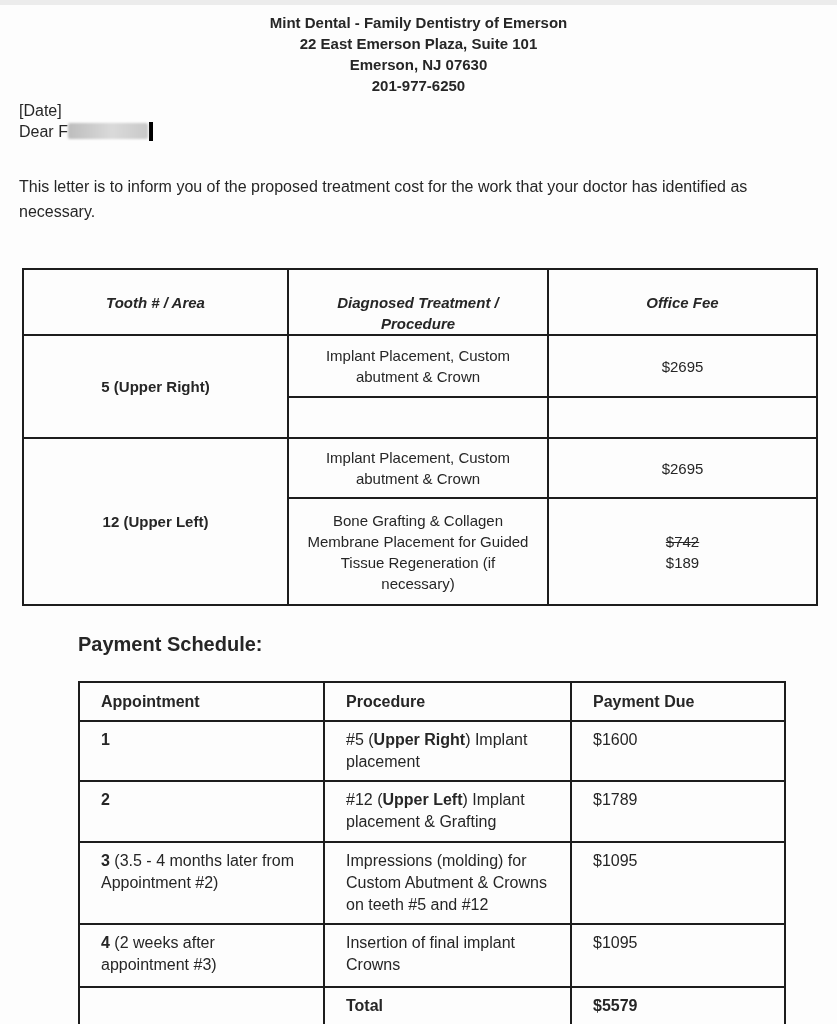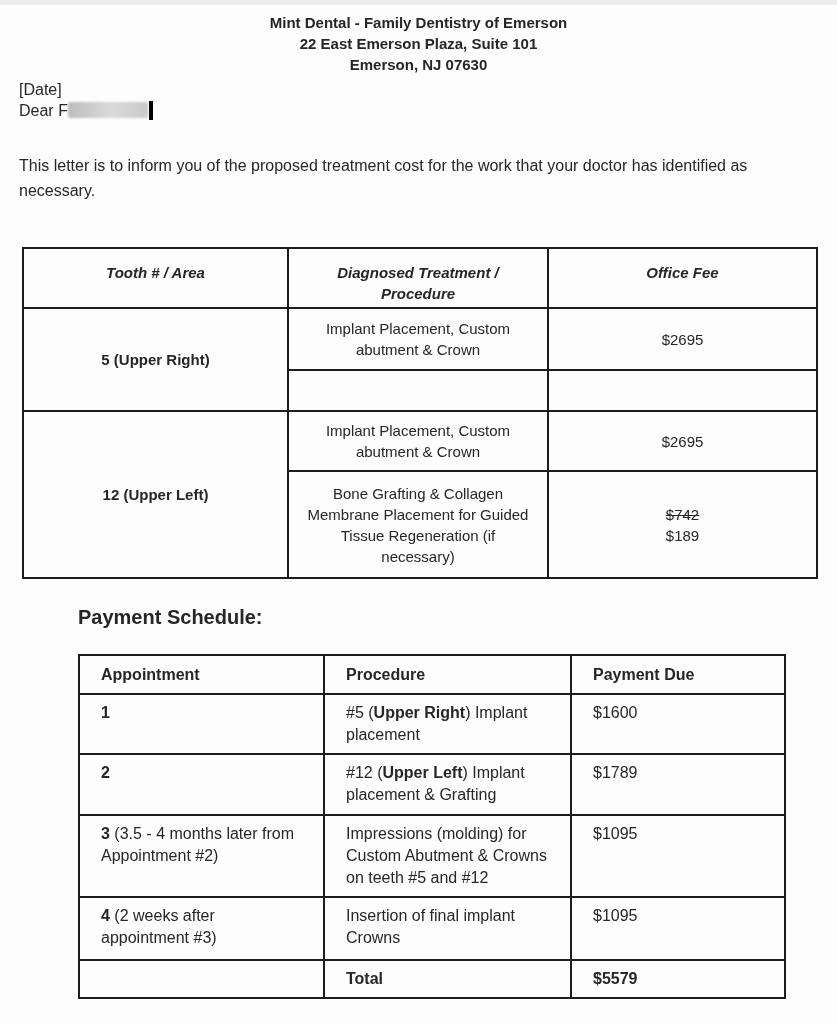--- a/index.html
+++ b/index.html
@@ -62,21 +62,21 @@
   .fee-table col.c3 { width:269px; }
   .fee-table th, .fee-table td {
     border:2px solid #1d1d1d;
     font-size:15px;
     text-align:center;
   }
   .fee-table th {
     font-weight:bold;
     font-style:italic;
     vertical-align:top;
-    padding:13px 30px 0 30px;
+    padding:22px 30px 0 30px;
     height:60px;
     line-height:21px;
   }
   .fee-table td {
     vertical-align:middle;
     line-height:21px;
     padding:2px 18px;
   }
   .fee-table td.area { font-weight:bold; }
   .fee-table tr.r-5a  { height:62px; }
@@ -118,20 +118,21 @@
 </style>
 </head>
 <body>
 
 <div class="top-strip"></div>
 
 <div class="letterhead">
   <div>Mint Dental - Family Dentistry of Emerson</div>
   <div>22 East Emerson Plaza, Suite 101</div>
   <div>Emerson, NJ 07630</div>
+  <div>201-977-6250</div>
 </div>
 
 <div class="meta">
   <div>[Date]</div>
   <div>
     <span>Dear F</span><span class="redaction"></span><span class="cursor"></span>
   </div>
 </div>
 
 <p class="intro">This letter is to inform you of the proposed treatment cost for the work that your doctor has identified as necessary.</p>

